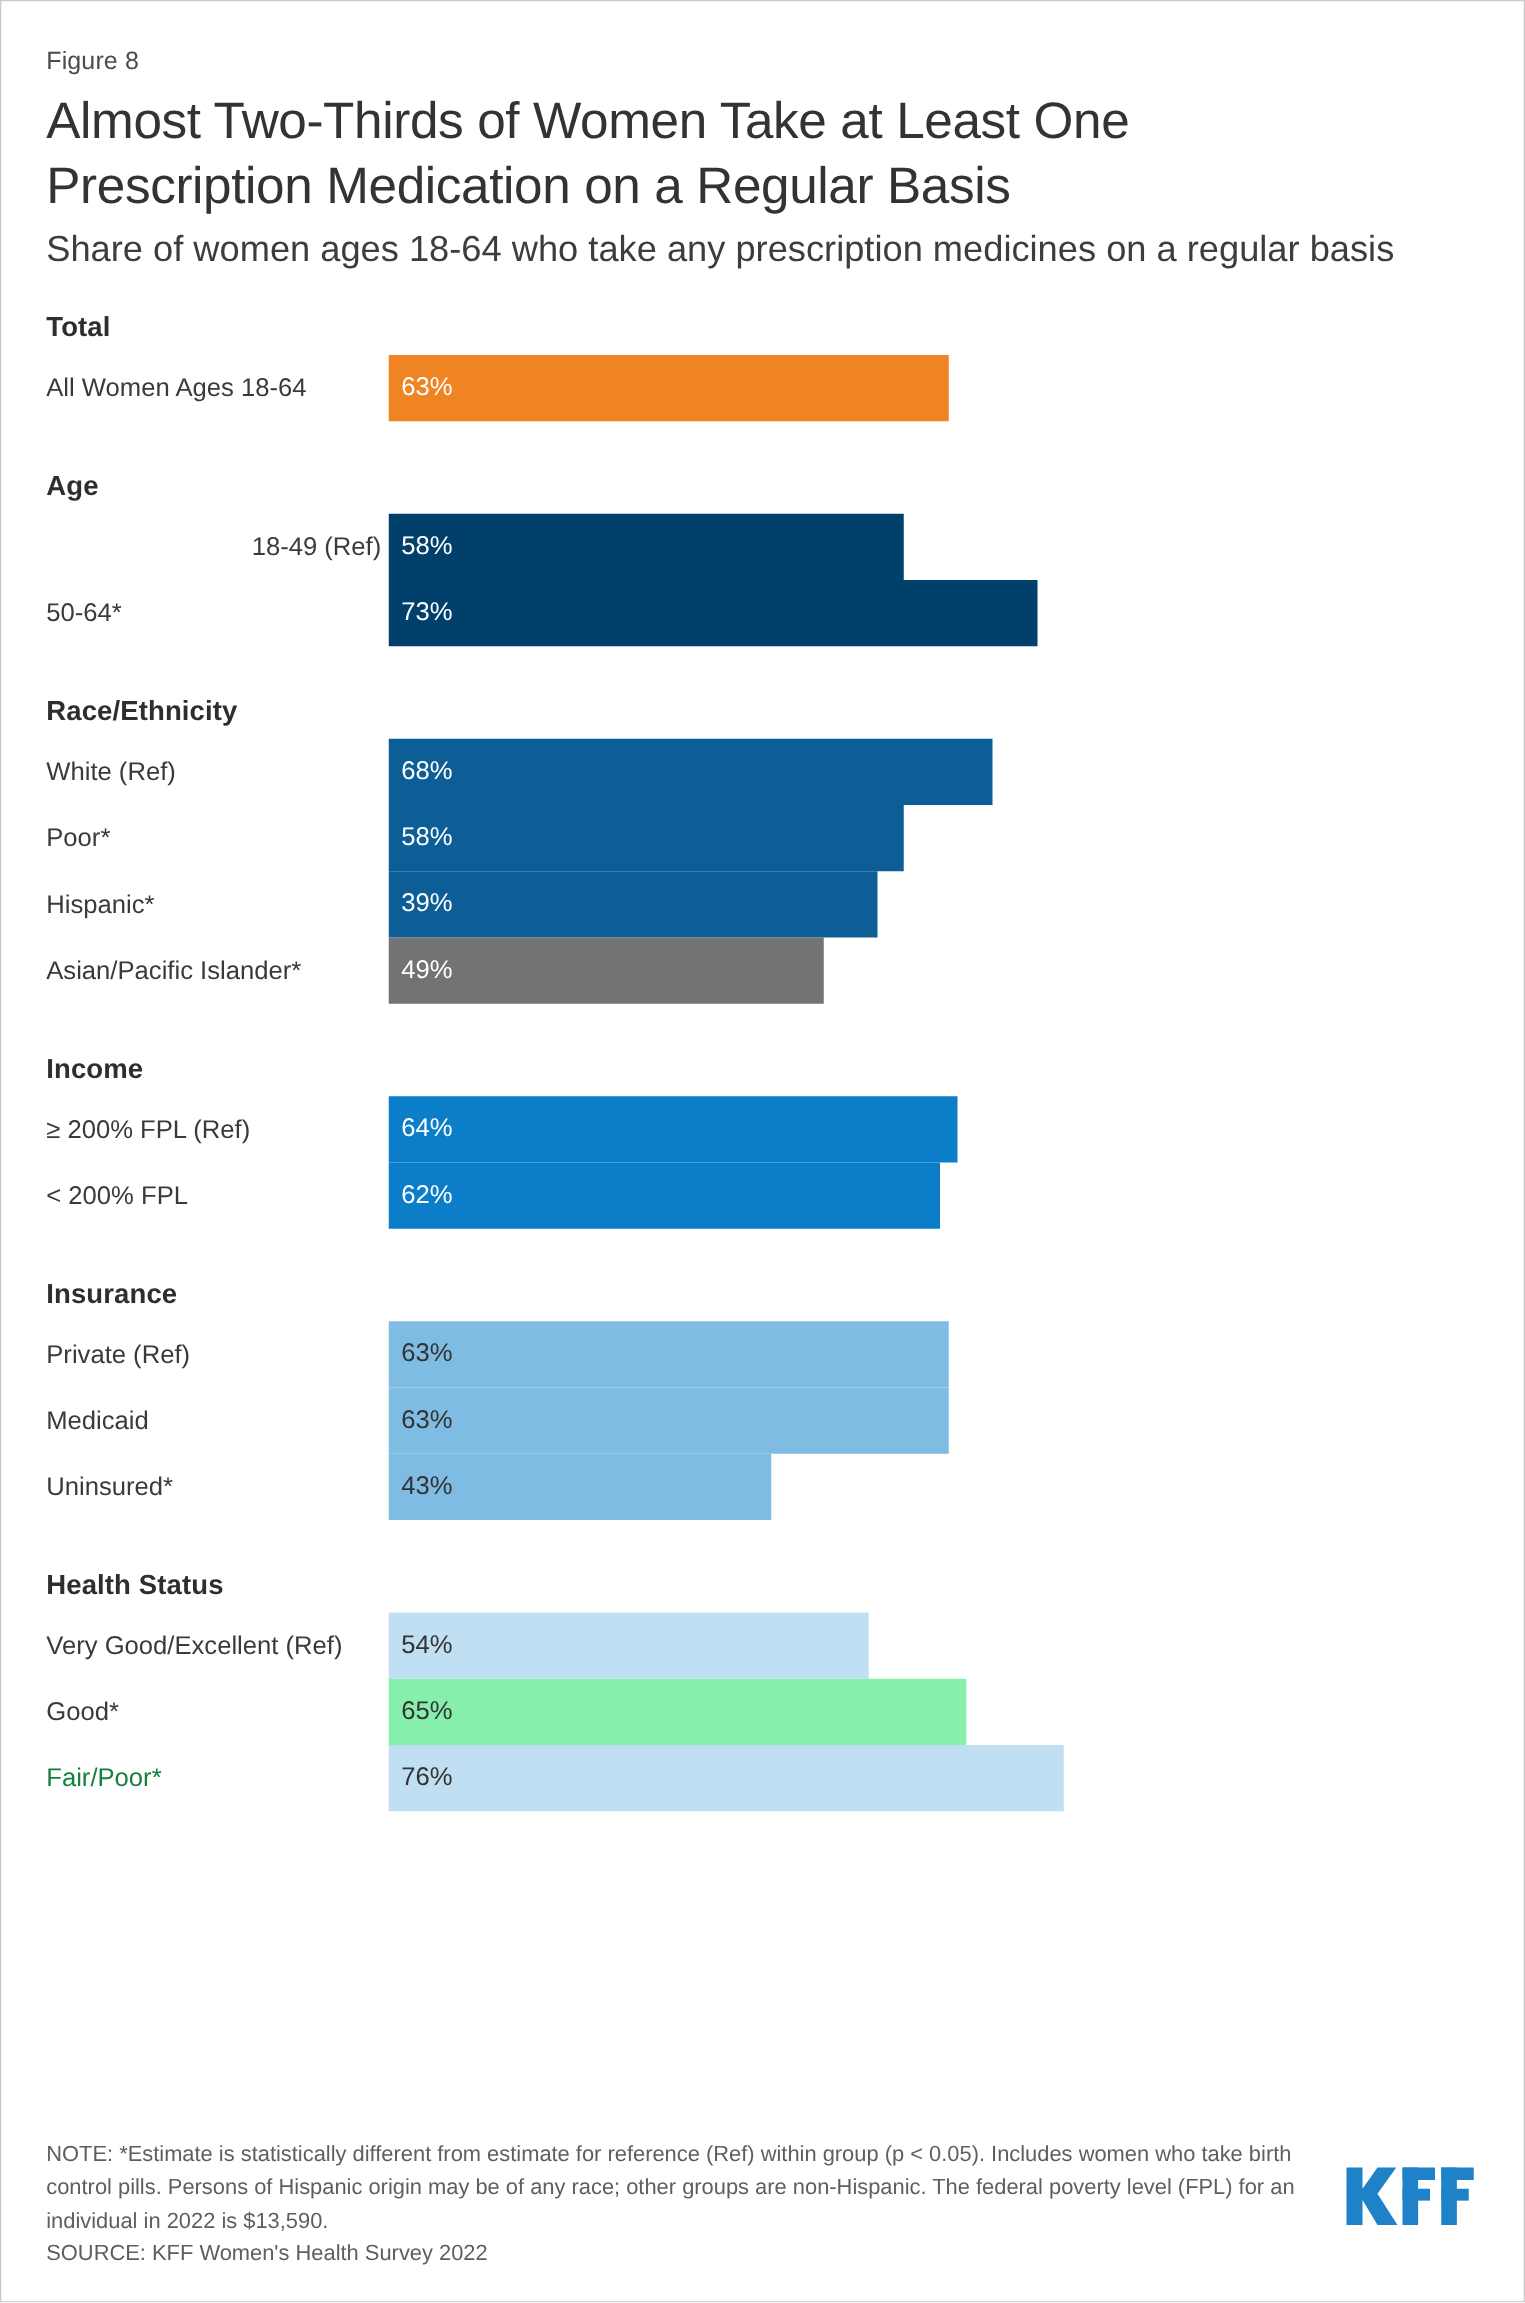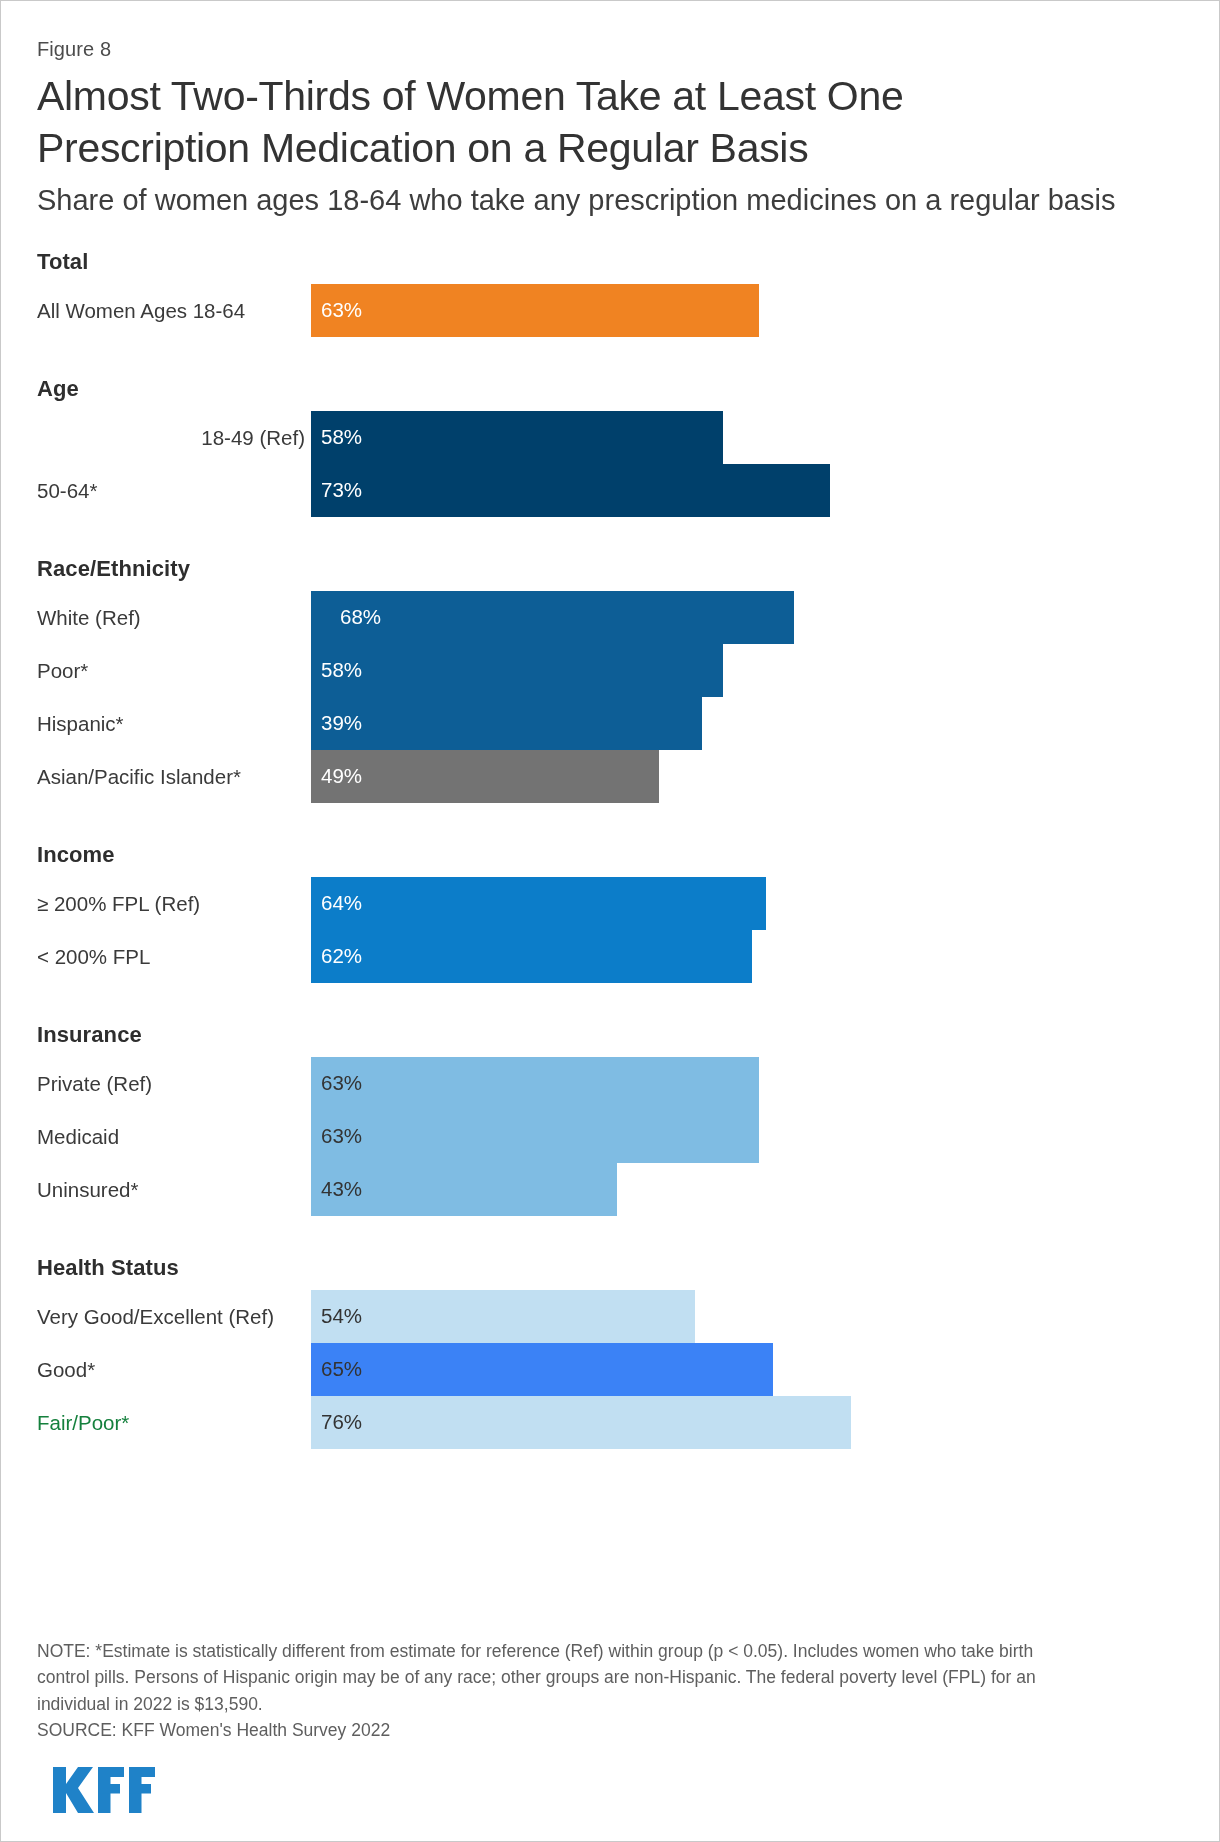--- a/index.html
+++ b/index.html
@@ -110,21 +110,20 @@
     position: absolute;
     left: 36px;
     right: 38px;
     bottom: 0;
     padding-bottom: 26px;
   }
   .footer-flex {
     display: flex;
     align-items: flex-start;
     justify-content: space-between;
-    flex-direction: column;
   }
   .notes {
     font-size: 17.5px;
     color: #5e5e5e;
     line-height: 1.5;
     max-width: 1010px;
   }
   .notes p { margin: 0; }
   .kff-logo {
     flex: 0 0 auto;
@@ -178,21 +177,21 @@
             </div>
           </div>
         </div>
         <div class="gap-lg"></div>
         <div class="group">
           <div class="group-title">Race/Ethnicity</div>
           <div class="row">
             <div class="row-label" style="color: rgb(58, 58, 58);">White (Ref)</div>
             <div class="bar-track">
               <div class="bar" style="background: rgb(13, 94, 150); width: 55.42%;">
-                <span class="bar-value" style="color: rgb(255, 255, 255); margin-left: 19px;">68%</span>
+                <span class="bar-value" style="color: rgb(255, 255, 255);">68%</span>
               </div>
             </div>
           </div>
           <div class="row">
             <div class="row-label" style="color: rgb(58, 58, 58);">Poor*</div>
             <div class="bar-track">
               <div class="bar" style="background: rgb(13, 94, 150); width: 47.27%;">
                 <span class="bar-value" style="color: rgb(255, 255, 255);">58%</span>
               </div>
             </div>
@@ -269,21 +268,21 @@
             <div class="row-label" style="color: rgb(58, 58, 58);">Very Good/Excellent (Ref)</div>
             <div class="bar-track">
               <div class="bar" style="background: rgb(193, 223, 242); width: 44.01%;">
                 <span class="bar-value" style="color: rgb(51, 51, 51);">54%</span>
               </div>
             </div>
           </div>
           <div class="row">
             <div class="row-label" style="color: rgb(58, 58, 58);">Good*</div>
             <div class="bar-track">
-              <div class="bar" style="background: #3b82f6; width: 52.975%;">
+              <div class="bar" style="background: #86efac; width: 52.975%;">
                 <span class="bar-value" style="color: rgb(51, 51, 51);">65%</span>
               </div>
             </div>
           </div>
           <div class="row">
             <div class="row-label" style="color: #15803d;">Fair/Poor*</div>
             <div class="bar-track">
               <div class="bar" style="background: rgb(193, 223, 242); width: 61.94%;">
                 <span class="bar-value" style="color: rgb(51, 51, 51);">76%</span>
               </div>

